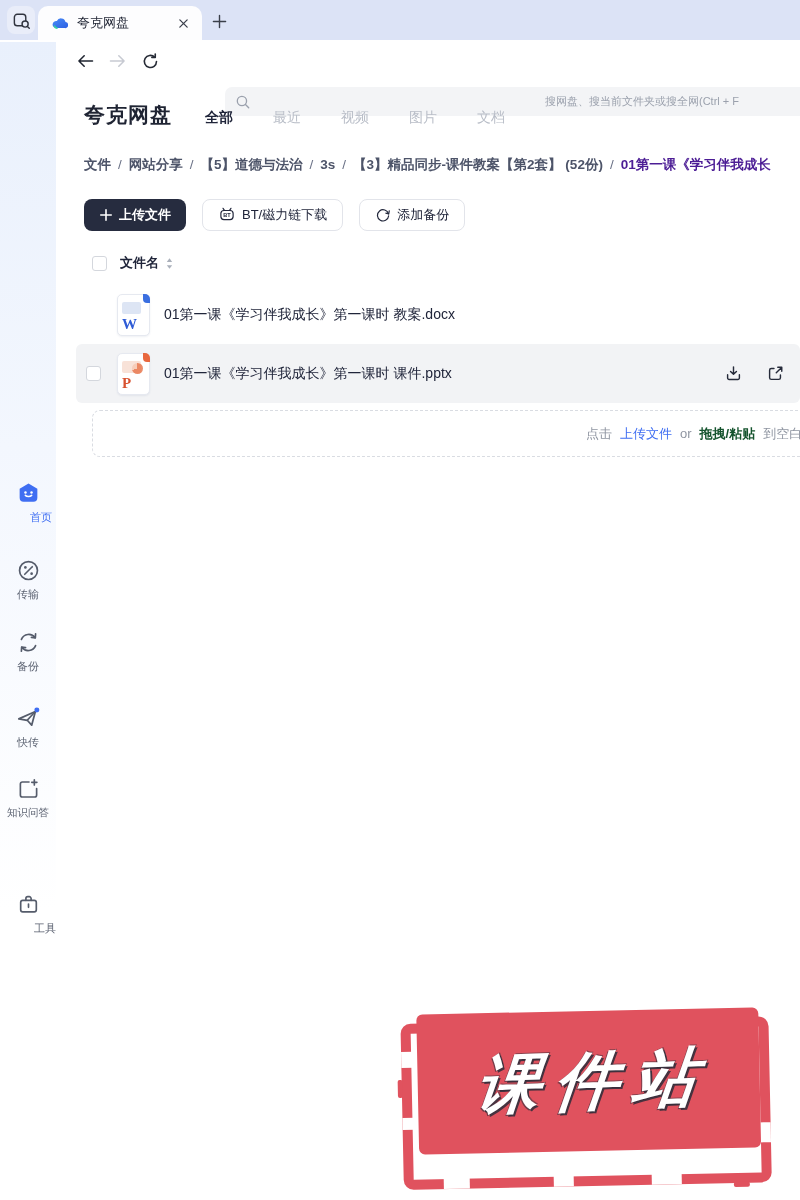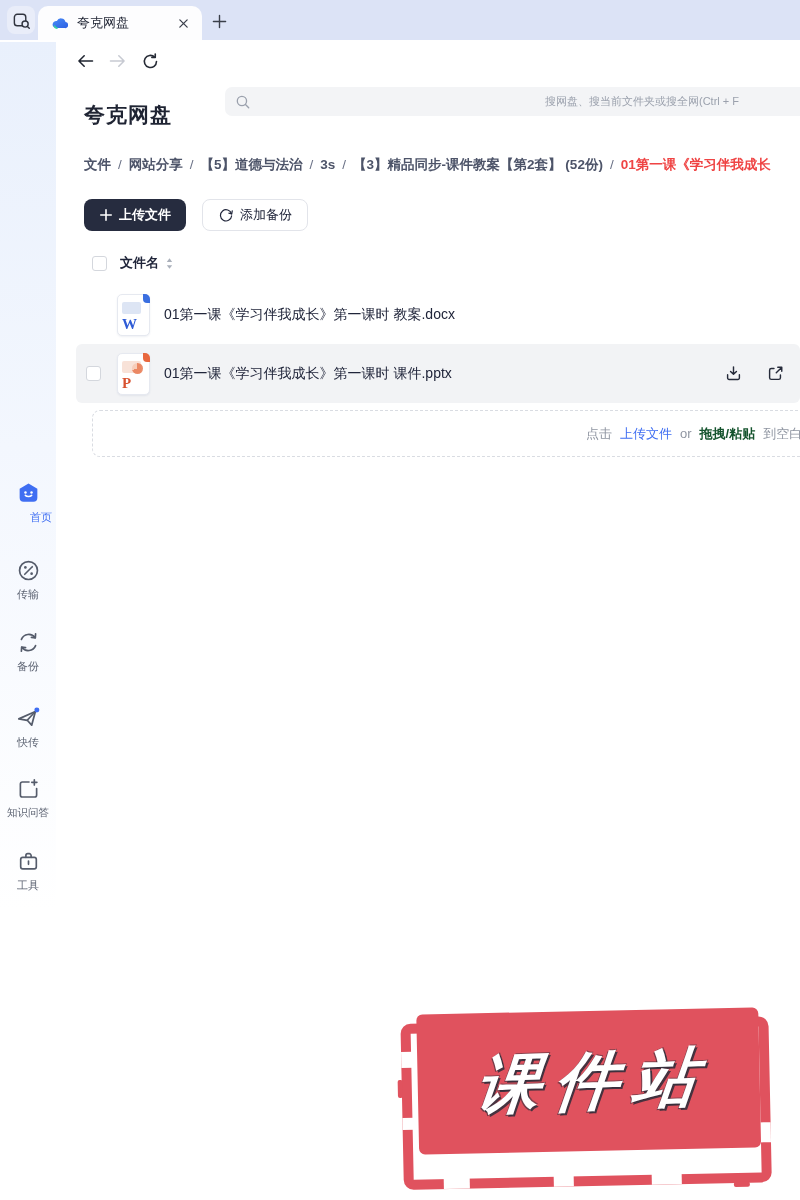--- a/index.html
+++ b/index.html
@@ -31,21 +31,21 @@
   
   .logo-row { position:absolute; left:84px; top:101px; display:flex; align-items:baseline; }
   .app-logo { font-size:21px; font-weight:bold; color:#1f2433; letter-spacing:1px; }
   .filter-tabs { display:flex; margin-left:33px; }
   .ftab { font-size:14px; color:#b8bdc7; margin-right:40px; cursor:pointer; white-space:nowrap; }
   .ftab.active { color:#20253a; font-weight:bold; }
 
   .breadcrumb { position:absolute; left:84px; top:156px; width:716px; font-size:13.5px; font-weight:600; color:#4d5469; white-space:nowrap; overflow:hidden; }
   .crumb { cursor:pointer; }
   .crumb-sep { margin:0 7px; color:#6a7186; font-weight:400; }
-  .crumb-current { color:#ef4444; font-weight:bold; }
+  .crumb-current { color:#4c1d95; font-weight:bold; }
 
   .actions { position:absolute; left:84px; top:199px; display:flex; }
   .btn { height:32px; display:flex; align-items:center; border-radius:8px; font-size:13px; padding:0 15px; cursor:pointer; margin-right:16px; white-space:nowrap; }
   .btn svg { margin-right:6px; }
   .btn-primary { background:#262c3f; color:#ffffff; font-weight:600; }
   .btn-ghost { background:#fff; border:1px solid #e2e4ea; color:#20253a; }
 
   .list-header { position:absolute; left:92px; top:254px; display:flex; align-items:center; }
   .checkbox { width:15px; height:15px; border:1.5px solid #d4d7dd; border-radius:3px; background:#fff; cursor:pointer; }
   .col-name { font-size:13px; font-weight:600; color:#20253a; margin-left:13px; }
@@ -186,44 +186,59 @@
   </div>
 
   <div class="side-item" style="top:735px;">
     <svg width="25" height="25" viewBox="0 0 24 24" fill="none" stroke="#555c6b" stroke-width="1.6" stroke-linecap="round" stroke-linejoin="round">
       <path d="M12.5 4.8 H6.2 a2 2 0 0 0-2 2 v10.4 a2 2 0 0 0 2 2 h11.6 a2 2 0 0 0 2-2 V11"></path>
       <path d="M17.6 2.6 v5 M15.1 5.1 h5"></path>
     </svg>
     <span class="side-label" style="font-size:10.5px;">知识问答</span>
   </div>
 
-  <div class="side-item" style="top:807px;">
+  <div class="side-item" style="top:850px;text-align:right;">
     <svg width="25" height="25" viewBox="0 0 24 24" fill="none" stroke="#555c6b" stroke-width="1.6" stroke-linejoin="round" stroke-linecap="round">
       <rect x="4.5" y="8" width="15" height="11" rx="2"></rect>
       <path d="M9.5 8 V6.3 a1.8 1.8 0 0 1 1.8-1.8 h1.4 a1.8 1.8 0 0 1 1.8 1.8 V8"></path>
       <path d="M12 11.5 v3.2"></path>
     </svg>
     <span class="side-label">工具</span>
   </div>
 </div>
 
 <div class="logo-row">
   <span class="app-logo">夸克网盘</span>
+  <div class="filter-tabs">
+    <span class="ftab active">全部</span>
+    <span class="ftab">最近</span>
+    <span class="ftab">视频</span>
+    <span class="ftab">图片</span>
+    <span class="ftab">文档</span>
+  </div>
 </div>
 
 <div class="breadcrumb">
   <span class="crumb">文件</span><span class="crumb-sep">/</span><span class="crumb">网站分享</span><span class="crumb-sep">/</span><span class="crumb">【5】道德与法治</span><span class="crumb-sep">/</span><span class="crumb">3s</span><span class="crumb-sep">/</span><span class="crumb">【3】精品同步-课件教案【第2套】 (52份)</span><span class="crumb-sep">/</span><span class="crumb-current">01第一课《学习伴我成长</span>
 </div>
 
 <div class="actions">
   <div class="btn btn-primary">
     <svg width="14" height="14" viewBox="0 0 16 16" stroke="#ffffff" stroke-width="1.8" stroke-linecap="round" fill="none">
         <path d="M8 2 v12 M2 8 h12"></path>
       </svg>
     <span>上传文件</span>
+  </div>
+  <div class="btn btn-ghost">
+    <svg width="18" height="18" viewBox="0 0 20 20" fill="none" stroke="#20253a" stroke-width="1.3" stroke-linecap="round">
+      <path d="M7 4.6 L5.6 2.6 M13 4.6 l1.4-2"></path>
+      <rect x="3.2" y="5" width="13.6" height="10.2" rx="3.4"></rect>
+      <text x="10" y="12.6" font-size="6.2" font-weight="bold" text-anchor="middle" fill="#20253a" stroke="none">BT</text>
+    </svg>
+    <span>BT/磁力链下载</span>
   </div>
   <div class="btn btn-ghost">
     <svg width="16" height="16" viewBox="0 0 20 20" fill="none" stroke="#20253a" stroke-width="1.5" stroke-linecap="round" stroke-linejoin="round">
       <path d="M16.8 8.6 a7 7 0 1 0 .2 2.6"></path>
       <path d="M17.8 4.9 l-.6 3.8 -3.6-1"></path>
     </svg>
     <span>添加备份</span>
   </div>
 </div>
 

